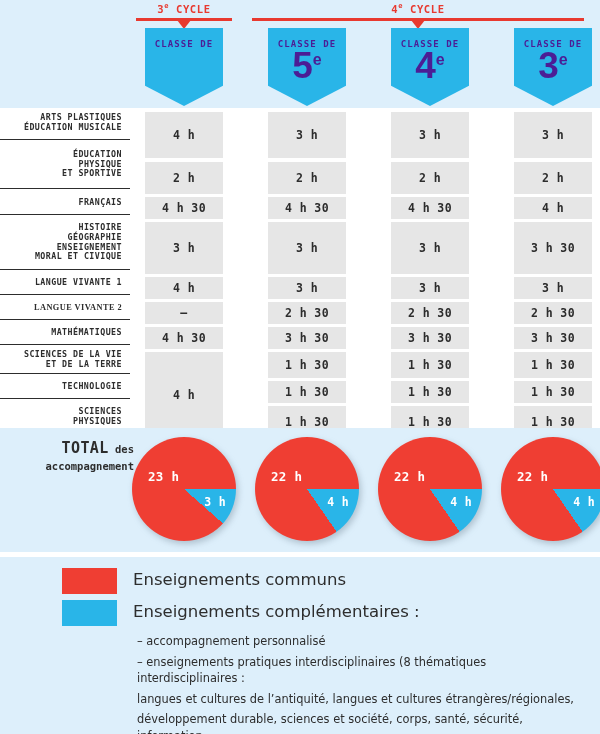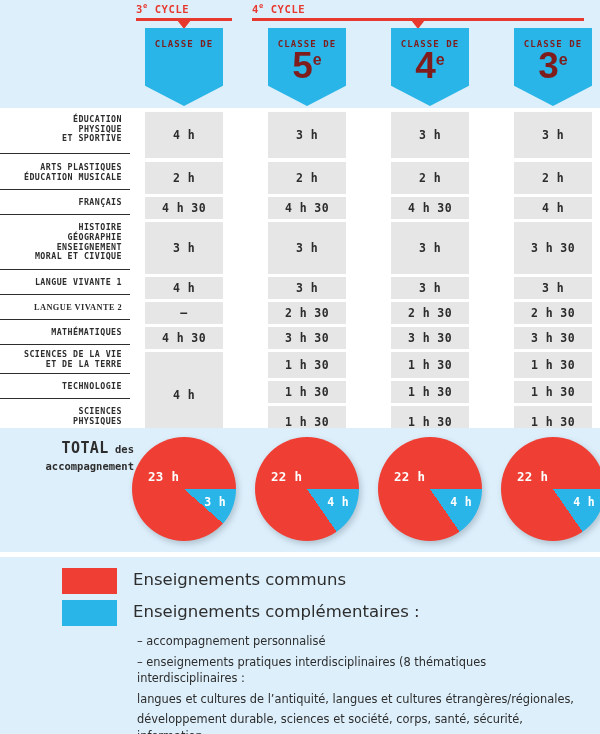--- a/index.html
+++ b/index.html
@@ -9,42 +9,42 @@
     font-family:"Liberation Sans","DejaVu Sans",sans-serif;
     overflow:hidden;
     position:relative;
   }
   #root{position:relative;width:600px;height:734px;}
 
   
   .cycle-zone{position:absolute;left:0;top:0;width:600px;height:108px;}
   .cycle{position:absolute;}
   .cycle-label{
-    position:absolute;top:0;width:100%;text-align:left;
+    position:absolute;top:0;width:100%;text-align:center;
     color:#e8392f;font-weight:bold;font-size:10.5px;letter-spacing:.6px;
     font-family:"DejaVu Sans Mono","Liberation Mono",monospace;
     white-space:nowrap;
   }
   .cycle-label sup{font-size:7px;vertical-align:super;}
   .cycle-bar{
     position:absolute;top:16px;left:0;width:100%;height:3px;background:#e8392f;
   }
   .cycle-arrow{
     position:absolute;top:18px;left:50%;margin-left:-7px;
     width:0;height:0;border-left:7px solid transparent;border-right:7px solid transparent;
     border-top:9px solid #e8392f;
   }
 
   
   .shield{
     position:absolute;top:28px;width:78px;height:78px;
     background:#29b5e8;
     -webkit-clip-path:polygon(0 0,100% 0,100% 74%,50% 100%,0 74%);
     clip-path:polygon(0 0,100% 0,100% 74%,50% 100%,0 74%);
-    color:#7f1d1d;text-align:center;
+    color:#4c1d95;text-align:center;
   }
   .shield .cd{
     display:block;margin-top:11px;font-size:9px;letter-spacing:1.1px;font-weight:bold;
     font-family:"DejaVu Sans Mono","Liberation Mono",monospace;
   }
   .shield .num{
     display:block;margin-top:-2px;font-size:37px;font-weight:bold;line-height:1;
     font-family:"Liberation Sans",sans-serif;
   }
   .shield .num sup{font-size:16px;vertical-align:super;font-weight:bold;}
@@ -143,31 +143,31 @@
       <span class="num"><span>4</span><sup>e</sup></span>
     </div>
     <div class="shield" style="left:514px;">
       <span class="cd">CLASSE DE</span>
       <span class="num"><span>3</span><sup>e</sup></span>
     </div>
   </div>
 
   <div class="table-area">
     <div class="subj-col" id="subjCol">
+        <div class="subj" style="height: 32px; margin-bottom: 3px;">
+          <div>
+            <span>ARTS PLASTIQUES</span>
+            <span>ÉDUCATION MUSICALE</span>
+          </div>
+        </div>
         <div class="subj" style="height: 46px; margin-bottom: 4px;">
           <div>
             <span>ÉDUCATION</span>
             <span>PHYSIQUE</span>
             <span>ET SPORTIVE</span>
-          </div>
-        </div>
-        <div class="subj" style="height: 32px; margin-bottom: 3px;">
-          <div>
-            <span>ARTS PLASTIQUES</span>
-            <span>ÉDUCATION MUSICALE</span>
           </div>
         </div>
         <div class="subj" style="height: 22px; margin-bottom: 3px;">
           <div>
             <span>FRANÇAIS</span>
           </div>
         </div>
         <div class="subj" style="height: 52px; margin-bottom: 3px;">
           <div>
             <span>HISTOIRE</span>

